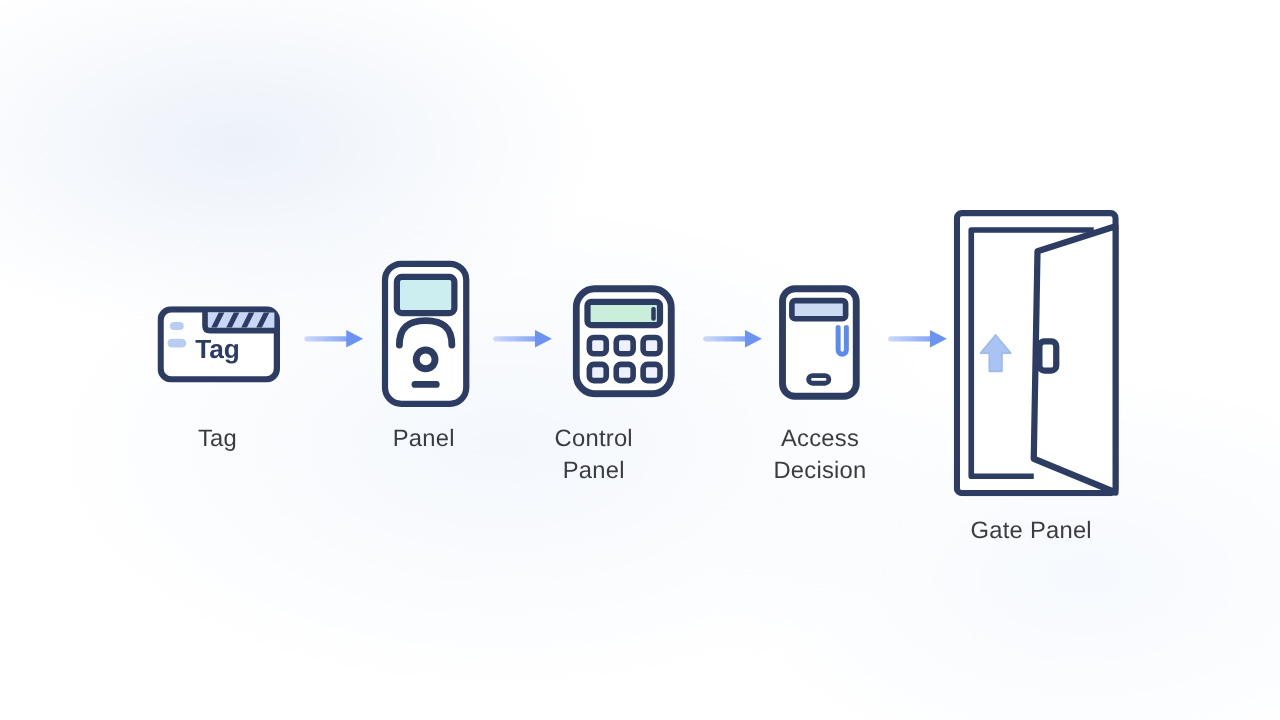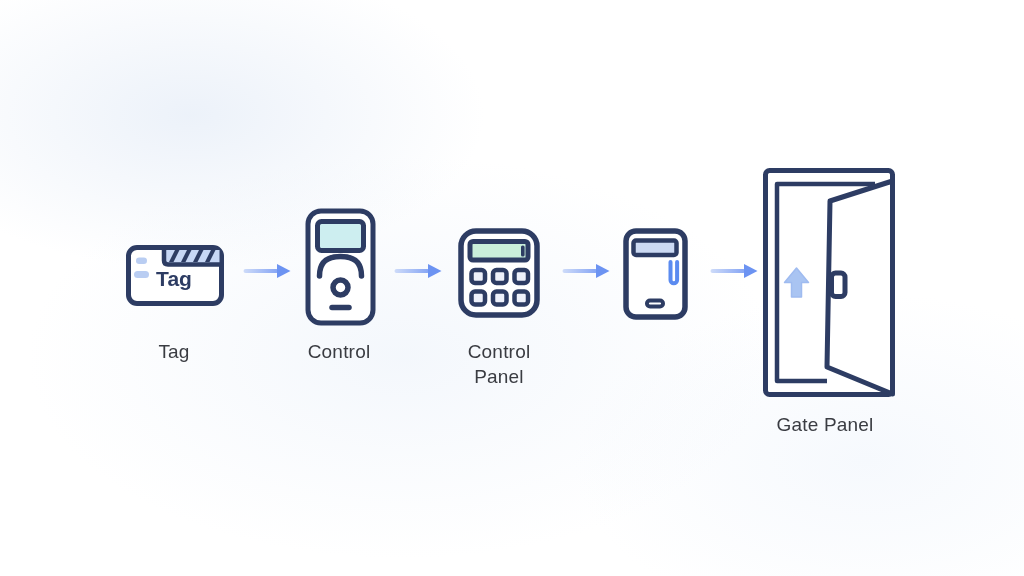--- a/index.html
+++ b/index.html
@@ -59,54 +59,55 @@
     <polygon points="36,3 49.5,10 36,17" fill="#6c93f2"></polygon>
   </svg>
 
   <svg class="abs icon-svg" style="left:305px;top:208px" width="71" height="118" viewBox="0 0 71 118">
     <rect x="3" y="3" width="65" height="112" rx="13" fill="#ffffff" stroke="#2d3c63" stroke-width="5"></rect>
     <rect x="12.5" y="13.5" width="46" height="29" rx="4" fill="#cdeef0" stroke="#2d3c63" stroke-width="5"></rect>
     <path d="M14.5 68 C14.5 54 22 48.5 35.5 48.5 C49 48.5 56.5 54 56.5 68" fill="none" stroke="#2d3c63" stroke-width="5.5" stroke-linecap="round"></path>
     <circle cx="35.5" cy="79.5" r="7.5" fill="#ffffff" stroke="#2d3c63" stroke-width="5.5"></circle>
     <line x1="27" y1="99.5" x2="44" y2="99.5" stroke="#2d3c63" stroke-width="5.5" stroke-linecap="round"></line>
   </svg>
-  <div class="step-label" style="left:299px;top:339px;width:80px">Control</div>
+  <div class="step-label" style="left:299px;top:339px;width:80px">Panel</div>
 
   <svg class="abs" style="left:392px;top:261px" width="52" height="20" viewBox="0 0 52 20">
     <rect x="2.5" y="7.9" width="35" height="4.2" rx="2.1" fill="url(#flowGrad)"></rect>
     <polygon points="36,3 49.5,10 36,17" fill="#6c93f2"></polygon>
   </svg>
 
   <svg class="abs icon-svg" style="left:458px;top:228px" width="82" height="90" viewBox="0 0 82 90">
     <rect x="3" y="3" width="76" height="84" rx="15" fill="#ffffff" stroke="#2d3c63" stroke-width="5.5"></rect>
     <rect x="12" y="13.5" width="58" height="18.5" rx="3" fill="#c9eeda" stroke="#2d3c63" stroke-width="5"></rect>
     <rect x="63" y="17.5" width="3.6" height="11" rx="1.6" fill="#2d3c63"></rect>
     <g fill="#eef1fb" stroke="#2d3c63" stroke-width="4.5">
       <rect x="13.5" y="42" width="13.5" height="13" rx="3.5"></rect>
       <rect x="35" y="42" width="13.5" height="13" rx="3.5"></rect>
       <rect x="56.5" y="42" width="13.5" height="13" rx="3.5"></rect>
       <rect x="13.5" y="63.5" width="13.5" height="13" rx="3.5"></rect>
       <rect x="35" y="63.5" width="13.5" height="13" rx="3.5"></rect>
       <rect x="56.5" y="63.5" width="13.5" height="13" rx="3.5"></rect>
     </g>
   </svg>
-  <div class="step-label" style="left:459px;top:339px;width:80px">Control Panel</div>
+  <div class="step-label" style="left:435px;top:339px;width:80px">Control Panel</div>
 
   <svg class="abs" style="left:560px;top:261px" width="52" height="20" viewBox="0 0 52 20">
     <rect x="2.5" y="7.9" width="35" height="4.2" rx="2.1" fill="url(#flowGrad)"></rect>
     <polygon points="36,3 49.5,10 36,17" fill="#6c93f2"></polygon>
   </svg>
 
   <svg class="abs icon-svg" style="left:623px;top:228px" width="65" height="92" viewBox="0 0 65 92">
     <rect x="3" y="3" width="59" height="86" rx="10" fill="#ffffff" stroke="#2d3c63" stroke-width="5.5"></rect>
     <rect x="10.5" y="12.5" width="43" height="14.5" rx="2.5" fill="#ccdaf3" stroke="#2d3c63" stroke-width="4.5"></rect>
     <path d="M47.5 34 L47.5 52 A3.3 3.3 0 0 0 54.1 52 L54.1 34" fill="none" stroke="#5b8bf0" stroke-width="4" stroke-linecap="round"></path>
     <rect x="22" y="70.5" width="20" height="10" rx="5" fill="#2d3c63"></rect>
     <line x1="27" y1="75.5" x2="37" y2="75.5" stroke="#ffffff" stroke-width="2.2" stroke-linecap="round"></line>
   </svg>
+  <div class="step-label" style="left:609px;top:339px;width:94px">Access Decision</div>
 
   <svg class="abs" style="left:708px;top:261px" width="52" height="20" viewBox="0 0 52 20">
     <rect x="2.5" y="7.9" width="35" height="4.2" rx="2.1" fill="url(#flowGrad)"></rect>
     <polygon points="36,3 49.5,10 36,17" fill="#6c93f2"></polygon>
   </svg>
 
   <svg class="abs icon-svg" style="left:763px;top:168px" width="132" height="229" viewBox="0 0 132 229">
     <rect x="2.5" y="2.5" width="127" height="224" rx="4" fill="#ffffff" stroke="#2d3c63" stroke-width="5"></rect>
     <path d="M64 213 L14 213 L14 16 L112 16" fill="none" stroke="#2d3c63" stroke-width="4.5" stroke-linejoin="round"></path>
     <polygon points="67,33 129.5,13 129.5,226 64,199" fill="#ffffff" stroke="#2d3c63" stroke-width="5" stroke-linejoin="round"></polygon>

